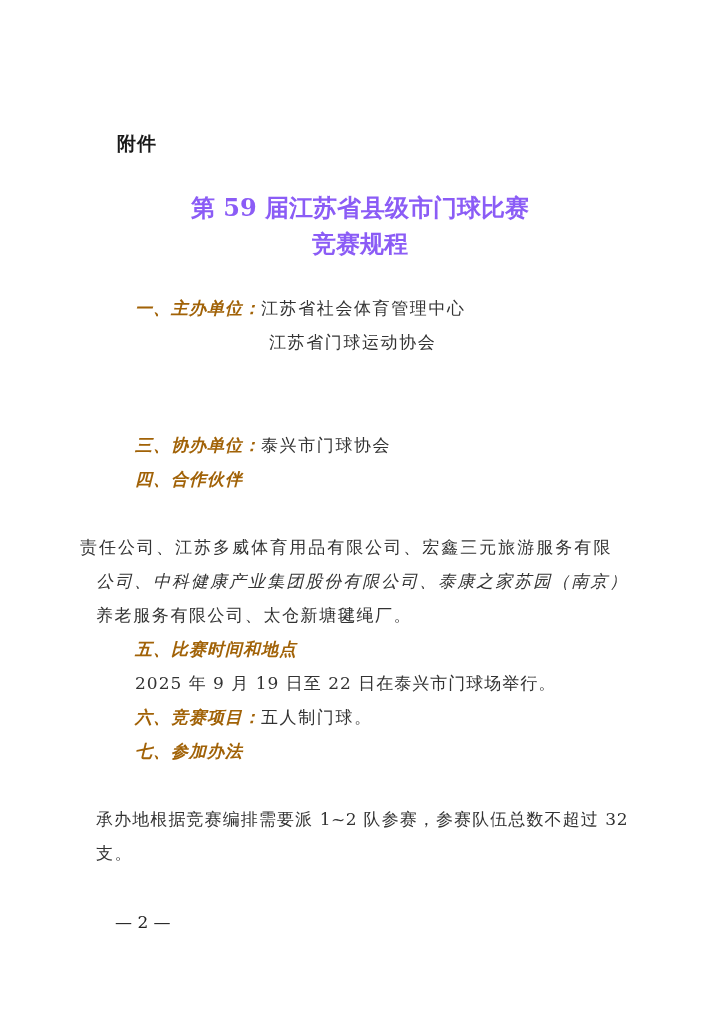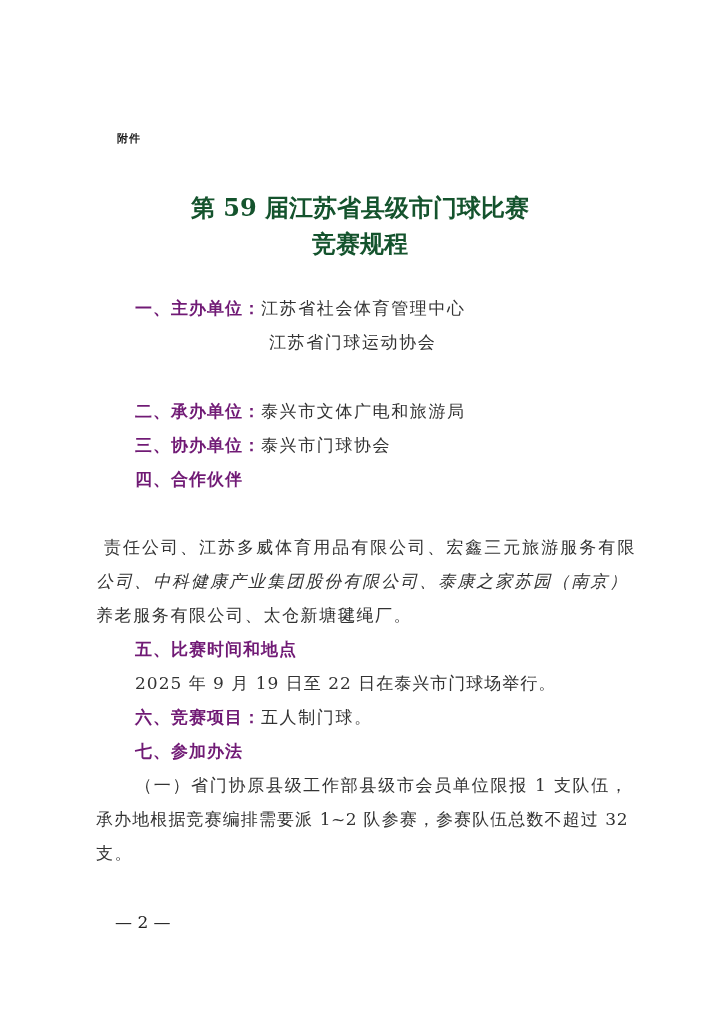--- a/index.html
+++ b/index.html
@@ -1,60 +1,56 @@
 <!DOCTYPE html>
 <html><head>
 <meta charset="utf-8">
 <style>
   html, body { margin: 0; padding: 0; background: #ffffff; }
   body { width: 720px; height: 1018px; position: relative; overflow: hidden; color: #1a1a1a; }
   .page { position: absolute; left: 0; top: 0; width: 720px; height: 1018px; background: #fff; }
-  .attach { position: absolute; left: 117px; top: 131px; font-family: "DejaVu Sans", sans-serif; font-weight: bold; font-size: 11px; letter-spacing: 1px; }
-  .title { position: absolute; left: 0; width: 720px; text-align: center; font-family: "DejaVu Serif", serif; font-weight: bold; font-size: 24px; letter-spacing: 0px; color: #14532d; }
+  .attach { position: absolute; left: 117px; top: 131px; font-family: "DejaVu Sans", sans-serif; font-weight: bold; font-size: 19px; letter-spacing: 1px; }
+  .title { position: absolute; left: 0; width: 720px; text-align: center; font-family: "DejaVu Serif", serif; font-weight: bold; font-size: 24px; letter-spacing: 0px; color: #8b5cf6; }
   .title.l1 { top: 192px; }
   .title.l2 { top: 228px; }
   .line { position: absolute; font-family: "DejaVu Serif", serif; font-size: 17px; white-space: nowrap; color: #333; letter-spacing: 1.6px; }
-  .hd { font-family: "DejaVu Sans", sans-serif; font-weight: bold; color: #701a75; letter-spacing: 1px; }
+  .hd { font-family: "DejaVu Sans", sans-serif; font-weight: bold; color: #a16207; letter-spacing: 1px; font-style: italic; }
   .just { text-align: justify; text-align-last: justify; width: 532px; }
   .footer { position: absolute; left: 115px; top: 912px; font-family: "DejaVu Serif", serif; font-size: 17px; color: #222; }
 </style>
 </head>
 <body>
 
 <div class="page">
 
   <div class="attach">附件</div>
 
   <div class="title l1">第 59 届江苏省县级市门球比赛</div>
   <div class="title l2">竞赛规程</div>
 
   <div class="line" style="left:135px; top:297px;">
     <span class="hd">一、主办单位：</span><span>江苏省社会体育管理中心</span>
   </div>
   <div class="line" style="left:269px; top:331px;">江苏省门球运动协会</div>
 
-  <div class="line" style="left:135px; top:400px;">
-    <span class="hd">二、承办单位：</span><span>泰兴市文体广电和旅游局</span>
-  </div>
 
   <div class="line" style="left:135px; top:434px;">
     <span class="hd">三、协办单位：</span><span>泰兴市门球协会</span>
   </div>
 
   <div class="line hd" style="left:135px; top:468px;">四、合作伙伴</div>
-  <div class="line just" style="left:104px; top:536px;">责任公司、江苏多威体育用品有限公司、宏鑫三元旅游服务有限</div>
+  <div class="line just" style="left:80px; top:536px;">责任公司、江苏多威体育用品有限公司、宏鑫三元旅游服务有限</div>
   <div class="line just" style="left:96px; top:570px;font-style:italic;">公司、中科健康产业集团股份有限公司、泰康之家苏园（南京）</div>
   <div class="line" style="left:96px; top:604px;">养老服务有限公司、太仓新塘毽绳厂。</div>
 
   <div class="line hd" style="left:135px; top:638px;">五、比赛时间和地点</div>
   <div class="line" style="left:135px; top:672px; letter-spacing:1px;">2025 年 9 月 19 日至 22 日在泰兴市门球场举行。</div>
 
   <div class="line" style="left:135px; top:706px;">
     <span class="hd">六、竞赛项目：</span><span>五人制门球。</span>
   </div>
 
   <div class="line hd" style="left:135px; top:740px;">七、参加办法</div>
-  <div class="line" style="left:135px; top:774px; width:493px; text-align:justify; text-align-last:justify; letter-spacing:1px;">（一）省门协原县级工作部县级市会员单位限报 1 支队伍，</div>
   <div class="line just" style="left:96px; top:808px; letter-spacing:0.5px;">承办地根据竞赛编排需要派 1~2 队参赛，参赛队伍总数不超过 32</div>
   <div class="line" style="left:96px; top:842px;">支。</div>
 
   <div class="footer">— 2 —</div>
 </div>
 
 </body></html>

